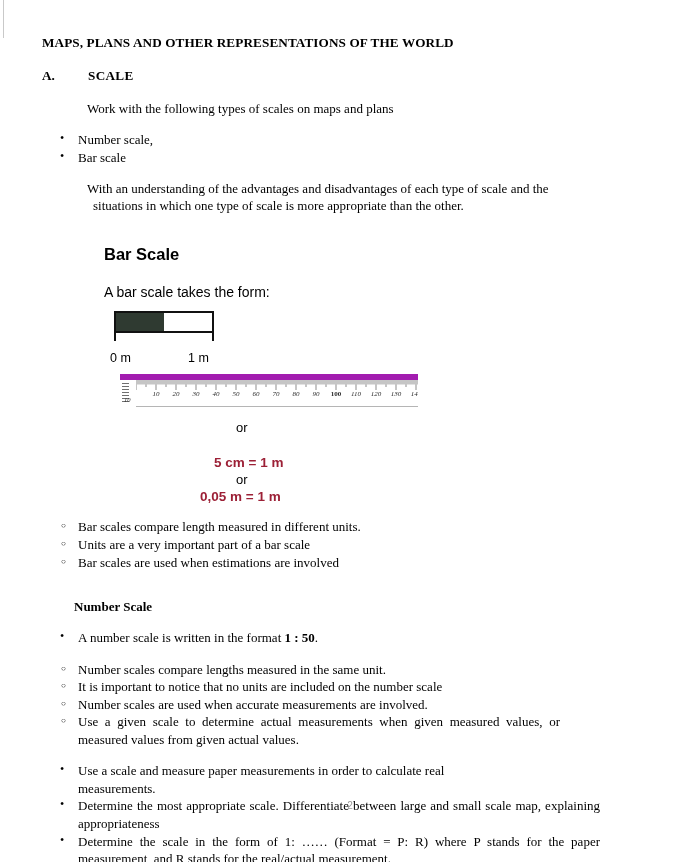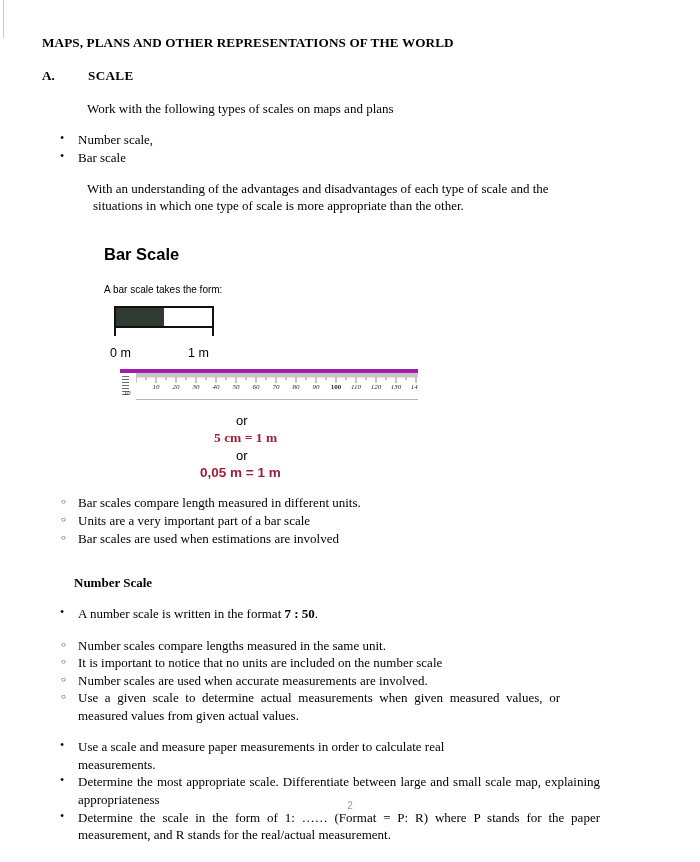--- a/index.html
+++ b/index.html
@@ -108,21 +108,21 @@
 
   .barscale-heading {
     margin-top: 31px;
     margin-left: 62px;
     font-size: 16.5px;
     font-weight: bold;
   }
   .barscale-caption {
     margin-top: 20px;
     margin-left: 62px;
-    font-size: 10px;
+    font-size: 14px;
   }
 
   .bar-graphic {
     margin-top: 11px;
     margin-left: 72px;
     position: relative;
     width: 108px;
     height: 38px;
   }
   .bar-box {
@@ -167,21 +167,21 @@
   .bar-labels .lab1 { position: absolute; left: 78px; top: 0; }
 
   
   .ruler {
     position: relative;
     margin-top: 5px;
     margin-left: 78px;
     width: 298px;
     height: 28px;
     background: #ffffff;
-    border-top: 4px solid #a21caf;
+    border-top: 6px solid #a21caf;
   }
   .ruler-body {
     position: absolute;
     left: 16px;
     top: 0;
     right: 0;
     height: 28px;
     overflow: hidden;
   }
   .ruler-ticks {
@@ -256,22 +256,21 @@
   }
   .onscale-or {
     text-align: left;
     margin-left: 112px;
     font-size: 13px;
     margin-top: 2px;
   }
   .onscale-eq2 {
     font-weight: bold;
     margin-left: 90px;
-    margin-top: 2px;
-    font-family: Liberation Serif, serif;
+    margin-top: 20px;
   }
   .onscale-eq3 {
     font-weight: bold;
     margin-left: 76px;
     margin-top: 2px;
   }
 
   
   .list-bar-facts {
     margin-top: 24px;
@@ -564,21 +563,21 @@
 
   <ul class="blist hollow list-bar-facts">
     <li>Bar scales compare length measured in different units.</li>
     <li>Units are a very important part of a bar scale</li>
     <li>Bar scales are used when estimations are involved</li>
   </ul>
 
   <div class="number-scale-heading">Number Scale</div>
 
   <ul class="blist list-number-1">
-    <li><span>A number scale is written in the format </span><b class="inline-bold">7 : 50</b><span>.</span></li>
+    <li><span>A number scale is written in the format </span><b class="inline-bold">1 : 50</b><span>.</span></li>
   </ul>
 
   <ul class="blist hollow list-number-2">
     <li>Number scales compare lengths measured in the same unit.</li>
     <li>It is important to notice that no units are included on the number scale</li>
     <li>Number scales are used when accurate measurements are involved.</li>
     <li class="justified">Use a given scale to determine actual measurements when given measured values, or measured values from given actual values.</li>
   </ul>
 
   <ul class="blist list-final">

